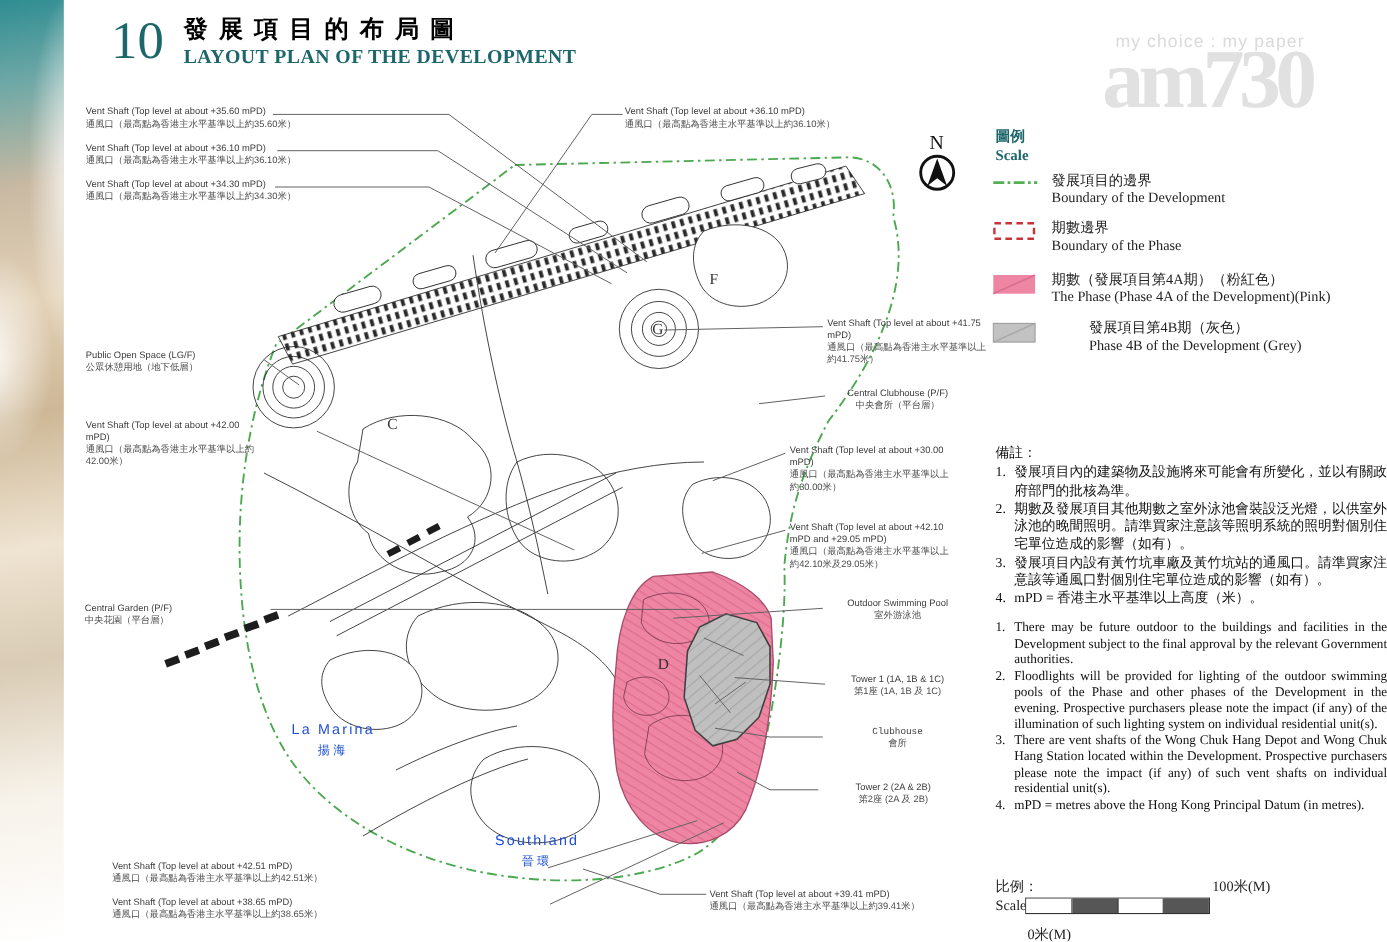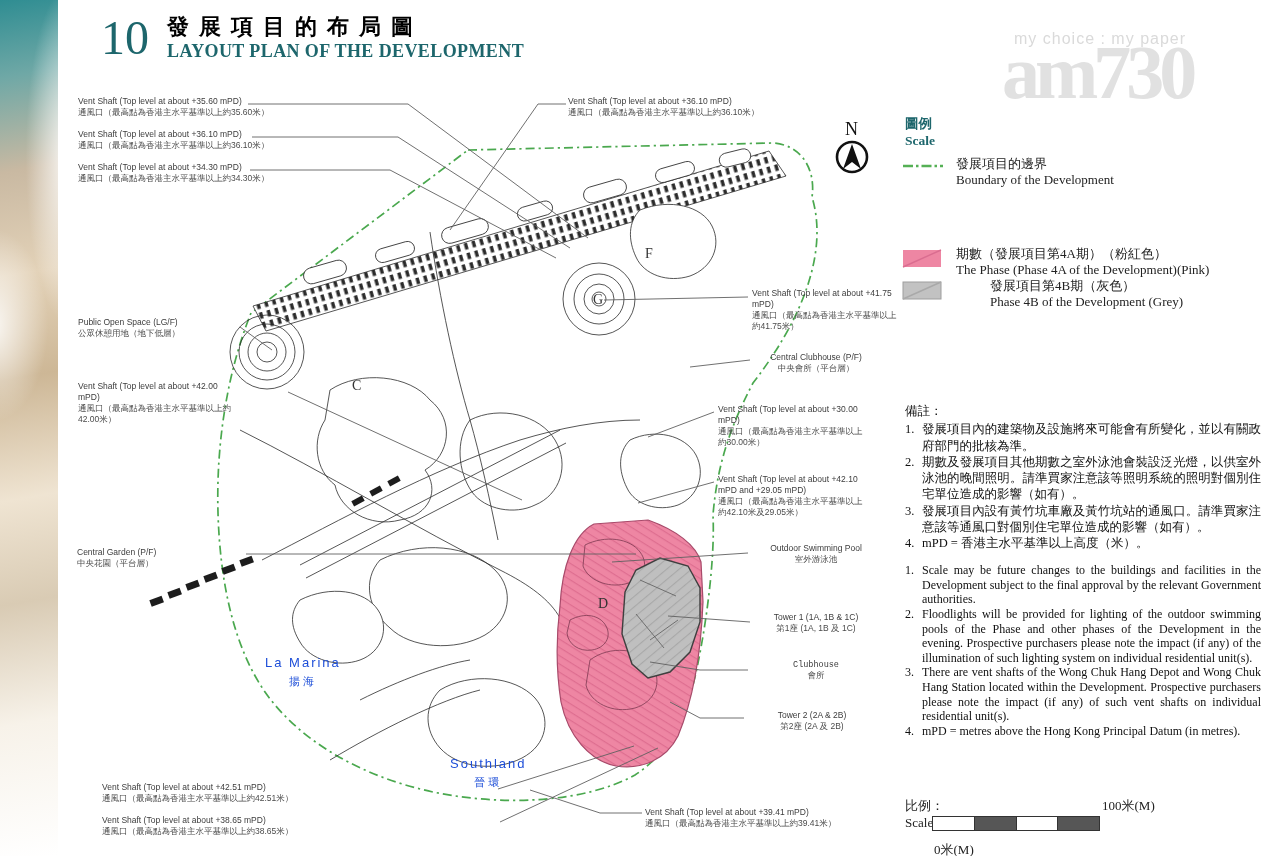--- a/index.html
+++ b/index.html
@@ -293,35 +293,46 @@
       <svg width="42" height="14">
           <line x1="1" y1="8" x2="41" y2="8" stroke="#55b055" stroke-width="2.4" stroke-dasharray="10 3 2.5 3"></line>
         </svg>
     </div>
     <div>
       <div class="lg-zh">發展項目的邊界</div>
       <div class="lg-en">Boundary of the Development</div>
     </div>
   </div>
 
+  <div class="lg-item" style="top:199px;">
+    <div class="lg-swatch">
+      <svg width="42" height="20">
+          <rect x="2" y="2" width="36" height="14" fill="none" stroke="#c8333a" stroke-width="2.2" stroke-dasharray="6 4"></rect>
+        </svg>
+    </div>
+    <div>
+      <div class="lg-zh">期數邊界</div>
+      <div class="lg-en">Boundary of the Phase</div>
+    </div>
+  </div>
 
   <div class="lg-item" style="top:246px;">
     <div class="lg-swatch">
       <svg width="42" height="22">
           <rect x="1" y="2" width="38" height="17" fill="#ee86a3"></rect>
           <line x1="1" y1="19" x2="39" y2="2" stroke="#da6d90" stroke-width="1.4"></line>
         </svg>
     </div>
     <div>
       <div class="lg-zh">期數（發展項目第4A期）（粉紅色）</div>
       <div class="lg-en">The Phase (Phase 4A of the Development)(Pink)</div>
     </div>
   </div>
 
-  <div class="lg-item" style="top:278px;gap:46px;">
+  <div class="lg-item" style="top:290px;gap:46px;">
     <div class="lg-swatch">
       <svg width="42" height="22">
           <rect x="1" y="2" width="38" height="17" fill="#c2c2c2" stroke="#9e9e9e" stroke-width="1"></rect>
           <line x1="1" y1="19" x2="39" y2="2" stroke="#a9a9a9" stroke-width="1.4"></line>
         </svg>
     </div>
     <div>
       <div class="lg-zh">發展項目第4B期（灰色）</div>
       <div class="lg-en">Phase 4B of the Development (Grey)</div>
     </div>
@@ -343,21 +354,21 @@
     </div>
     <div class="nt-row">
       <span class="nt-num">4.</span>
       <span class="nt-text">mPD = 香港主水平基準以上高度（米）。</span>
     </div>
   </div>
 
   <div class="notes" style="left:905px;top:563px;position:absolute;font-size:12px;line-height:1.22;">
     <div class="nt-row">
       <span class="nt-num">1.</span>
-      <span class="nt-text">Scale may be future changes to the buildings and facilities in the Development subject to the final approval by the relevant Government authorities.</span>
+      <span class="nt-text">There may be future outdoor to the buildings and facilities in the Development subject to the final approval by the relevant Government authorities.</span>
     </div>
     <div class="nt-row">
       <span class="nt-num">2.</span>
       <span class="nt-text">Floodlights will be provided for lighting of the outdoor swimming pools of the Phase and other phases of the Development in the evening. Prospective purchasers please note the impact (if any) of the illumination of such lighting system on individual residential unit(s).</span>
     </div>
     <div class="nt-row">
       <span class="nt-num">3.</span>
       <span class="nt-text">There are vent shafts of the Wong Chuk Hang Depot and Wong Chuk Hang Station located within the Development. Prospective purchasers please note the impact (if any) of such vent shafts on individual residential unit(s).</span>
     </div>
     <div class="nt-row">

